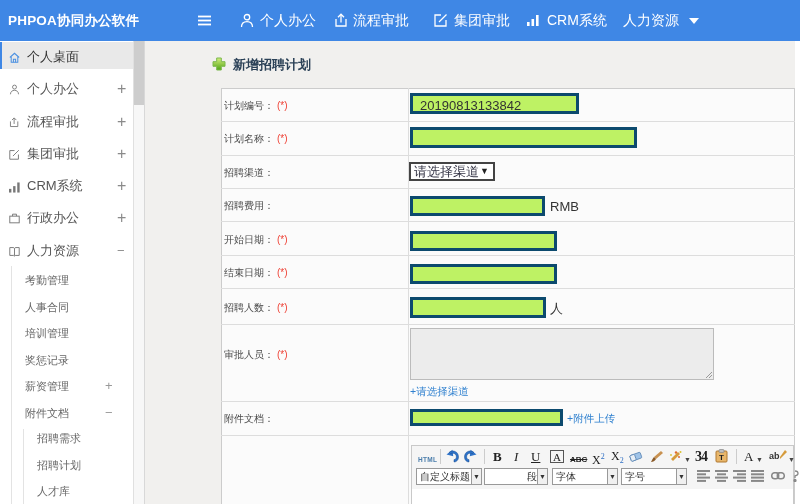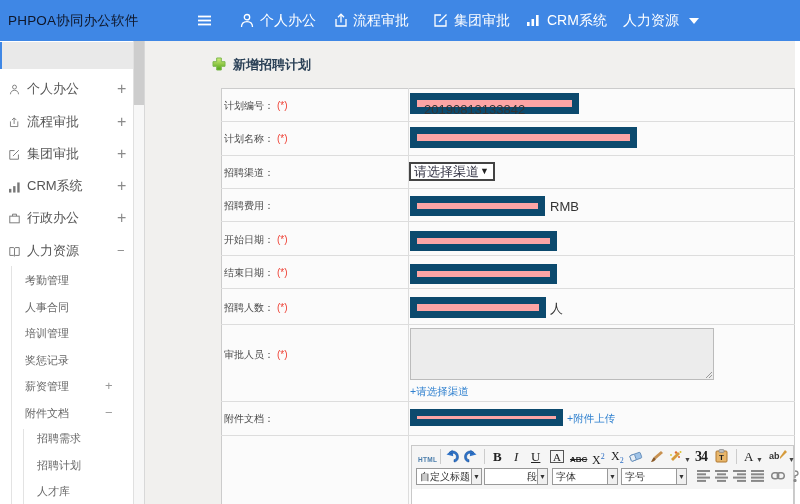--- a/index.html
+++ b/index.html
@@ -3,21 +3,21 @@
 <meta charset="utf-8">
 <style>
 * { margin:0; padding:0; box-sizing:border-box; }
 html,body { width:800px; height:504px; overflow:hidden; }
 body { font-family:"Liberation Sans", sans-serif; background:#fff; }
 #app { position:relative; width:800px; height:504px; overflow:hidden; background:#f1f0ee; }
 .abs { position:absolute; }
 
 
 #hdr { position:absolute; left:0; top:0; width:800px; height:41px; background:#3f87e5; }
-#logo { position:absolute; left:8px; top:0; height:41px; line-height:41px; color:#0f172a; font-size:13.5px; font-weight:normal; letter-spacing:0.2px; }
+#logo { position:absolute; left:8px; top:0; height:41px; line-height:41px; color:#ffffff; font-size:13.5px; font-weight:bold; letter-spacing:0.2px; }
 .nav-t { position:absolute; top:0; height:41px; line-height:41px; color:#fff; font-size:14px; }
 .nav-i { position:absolute; top:13px; }
 
 
 #side { position:absolute; left:0; top:41px; width:133px; height:463px; background:#fff; }
 .m-item { position:absolute; left:0; width:133px; height:26px; line-height:26px; font-size:13px; color:#555; }
 .m-item .txt { position:absolute; left:27px; }
 .m-item .pm { position:absolute; left:117px; color:#8a8a8a; font-size:16px; font-weight:300; }
 .m-item svg { position:absolute; left:9px; top:8px; width:11px; height:11px; }
 .s-item { position:absolute; left:25px; font-size:11px; color:#666; height:22px; line-height:22px; }
@@ -33,21 +33,21 @@
 
 #title-plus { position:absolute; left:212px; top:57px; }
 #title-txt { position:absolute; left:233px; top:56px; font-size:13px; font-weight:bold; color:#2b4157; }
 
 
 #ftable { position:absolute; left:221px; top:88px; width:574px; height:416px; background:#fbfbfb; border:1px solid #ccc; border-bottom:none; }
 .rline { position:absolute; left:221px; width:574px; height:1px; background:#ddd; }
 #vdiv { position:absolute; left:408px; top:88px; width:1px; height:416px; background:#ddd; }
 .lbl { position:absolute; left:224px; font-size:10px; color:#4a4a4a; }
 .lbl .req { color:#ee4135; margin-left:3px; }
-.inp { position:absolute; background:#fca5a5; border:7px solid #0c4a6e; }
+.inp { position:absolute; background:#bef264; border:3px solid #0c4a6e; }
 .note { position:absolute; font-size:13px; color:#333; }
 .lnk { position:absolute; font-size:10.5px; color:#2f80cf; }
 
 
 #chan-sel { position:absolute; left:409px; top:162px; width:86px; height:19px; border:2px solid #444; background:#fff; font-size:13px; color:#333344; line-height:15px; padding-left:3px; }
 #chan-sel .car { float:right; margin-right:4px; font-size:9px; color:#222; line-height:15px; }
 
 
 #appr { position:absolute; left:410px; top:328px; width:304px; height:52px; background:#ececec; border:1px solid #bbb; }
 #appr .rsz { position:absolute; right:1px; bottom:1px; width:9px; height:9px;
@@ -112,20 +112,30 @@
   <div class="nav-t" style="left:547px">CRM系统</div>
   <div class="nav-t" style="left:623px">人力资源</div>
   <svg class="nav-i" style="left:689px;top:18px" width="10" height="6" viewBox="0 0 10 6">
         <path d="M0 0 L10 0 L5 6 Z" fill="#fff"></path>
       </svg>
 </div>
 
 <div id="side"></div>
 <div id="active"></div>
 
+<div class="m-item" style="top:44px;color:#333;">
+  <svg width="13" height="13" viewBox="0 0 13 13">
+        <g fill="none" stroke="#4a90e2" stroke-width="1.2">
+          <path d="M1 6.5 L6.5 1.5 L12 6.5"></path>
+          <path d="M2.6 5.6 L2.6 12 L10.4 12 L10.4 5.6"></path>
+          <path d="M5.2 12 L5.2 8.5 L7.8 8.5 L7.8 12"></path>
+        </g>
+      </svg>
+  <span class="txt">个人桌面</span>
+</div>
 <div class="m-item" style="top:76px">
   <svg width="13" height="13" viewBox="0 0 14 15">
         <g fill="none" stroke="#777" stroke-width="1.2">
           <circle cx="7" cy="4.2" r="2.7"></circle>
           <path d="M1.5 14 C1.5 10.5 4 8.6 7 8.6 C10 8.6 12.5 10.5 12.5 14"></path>
         </g>
       </svg>
   <span class="txt">个人办公</span>
       <span class="pm">+</span>
 </div>

